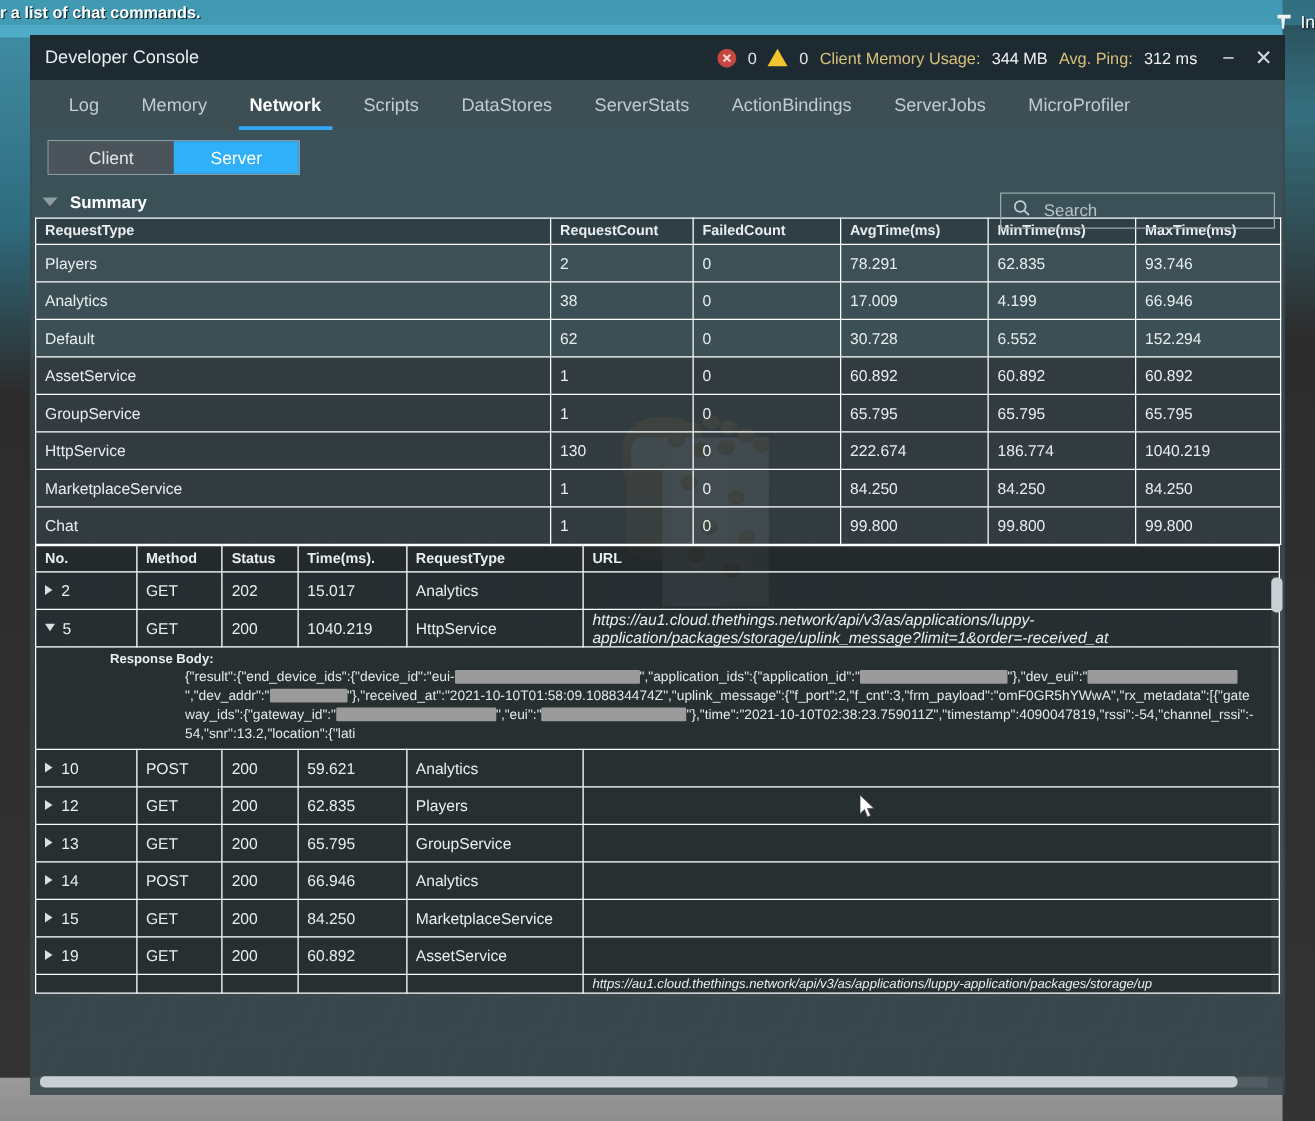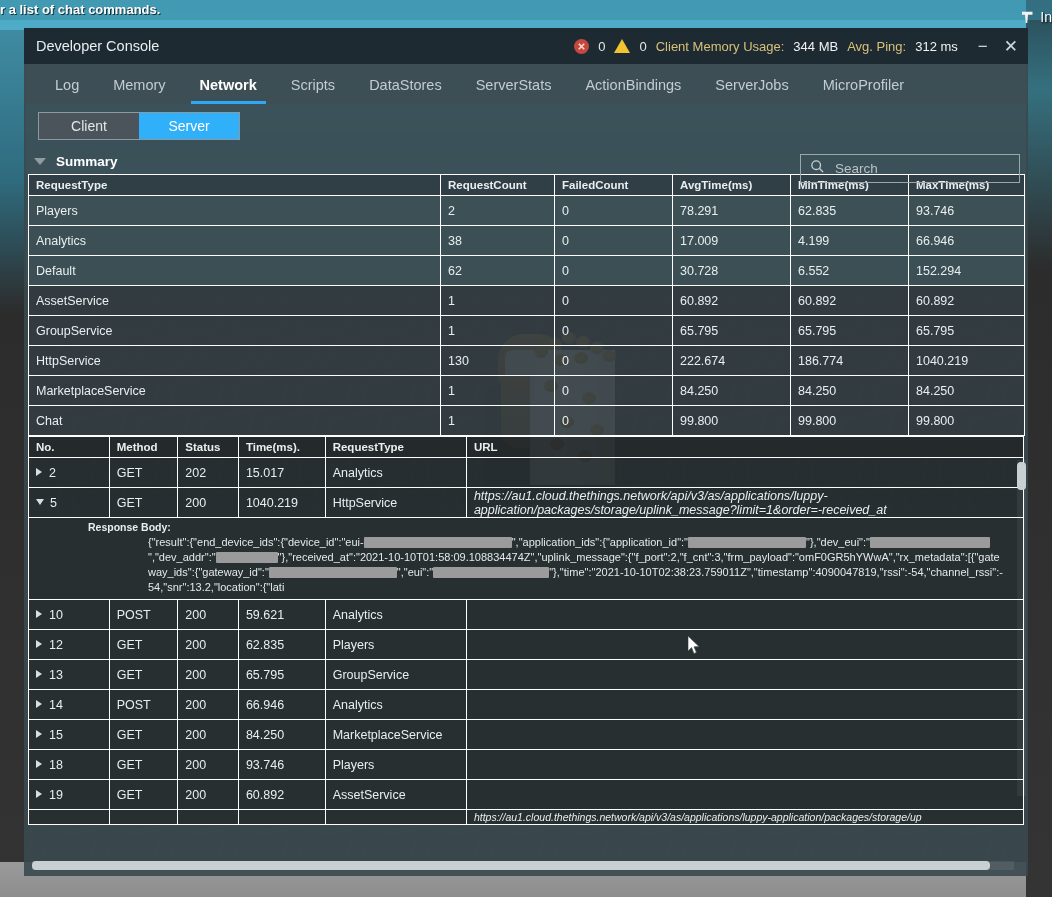--- a/index.html
+++ b/index.html
@@ -649,28 +649,20 @@
             </tr>
             <tr>
               <td><span class="row-caret"></span><span>15</span></td>
               <td>GET</td>
               <td>200</td>
               <td>84.250</td>
               <td>MarketplaceService</td>
               <td class="url-cell"></td>
             </tr>
             <tr>
-              <td><span class="row-caret"></span><span>18</span></td>
-              <td>GET</td>
-              <td>200</td>
-              <td>93.746</td>
-              <td>Players</td>
-              <td class="url-cell"></td>
-            </tr>
-            <tr>
               <td><span class="row-caret"></span><span>19</span></td>
               <td>GET</td>
               <td>200</td>
               <td>60.892</td>
               <td>AssetService</td>
               <td class="url-cell"></td>
             </tr>
             <tr>
               <td style="height: 12px;"></td>
               <td style="height: 12px;"></td>

